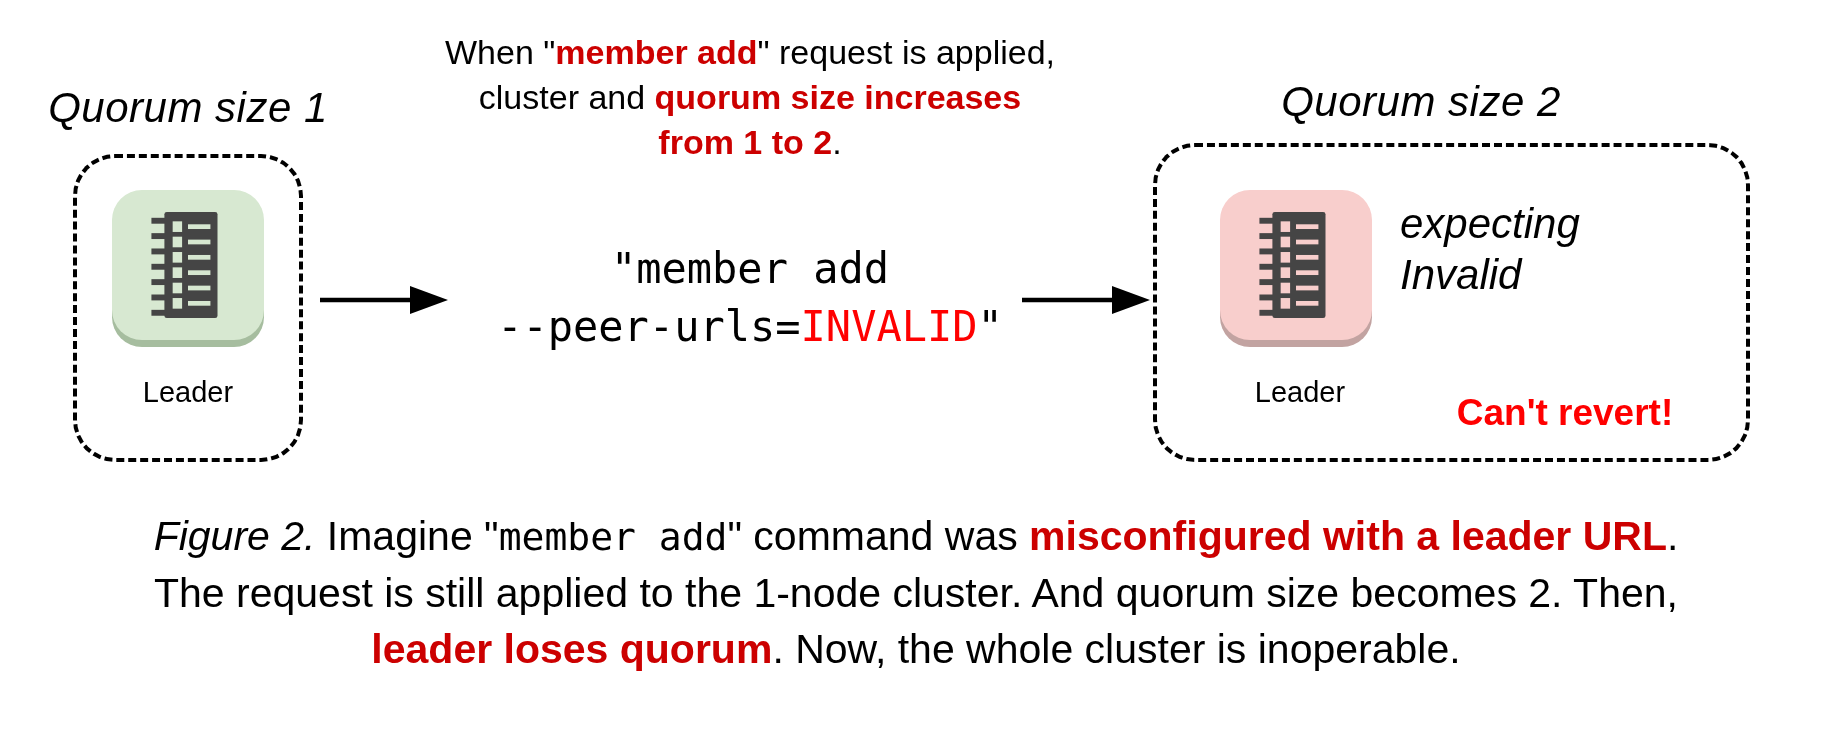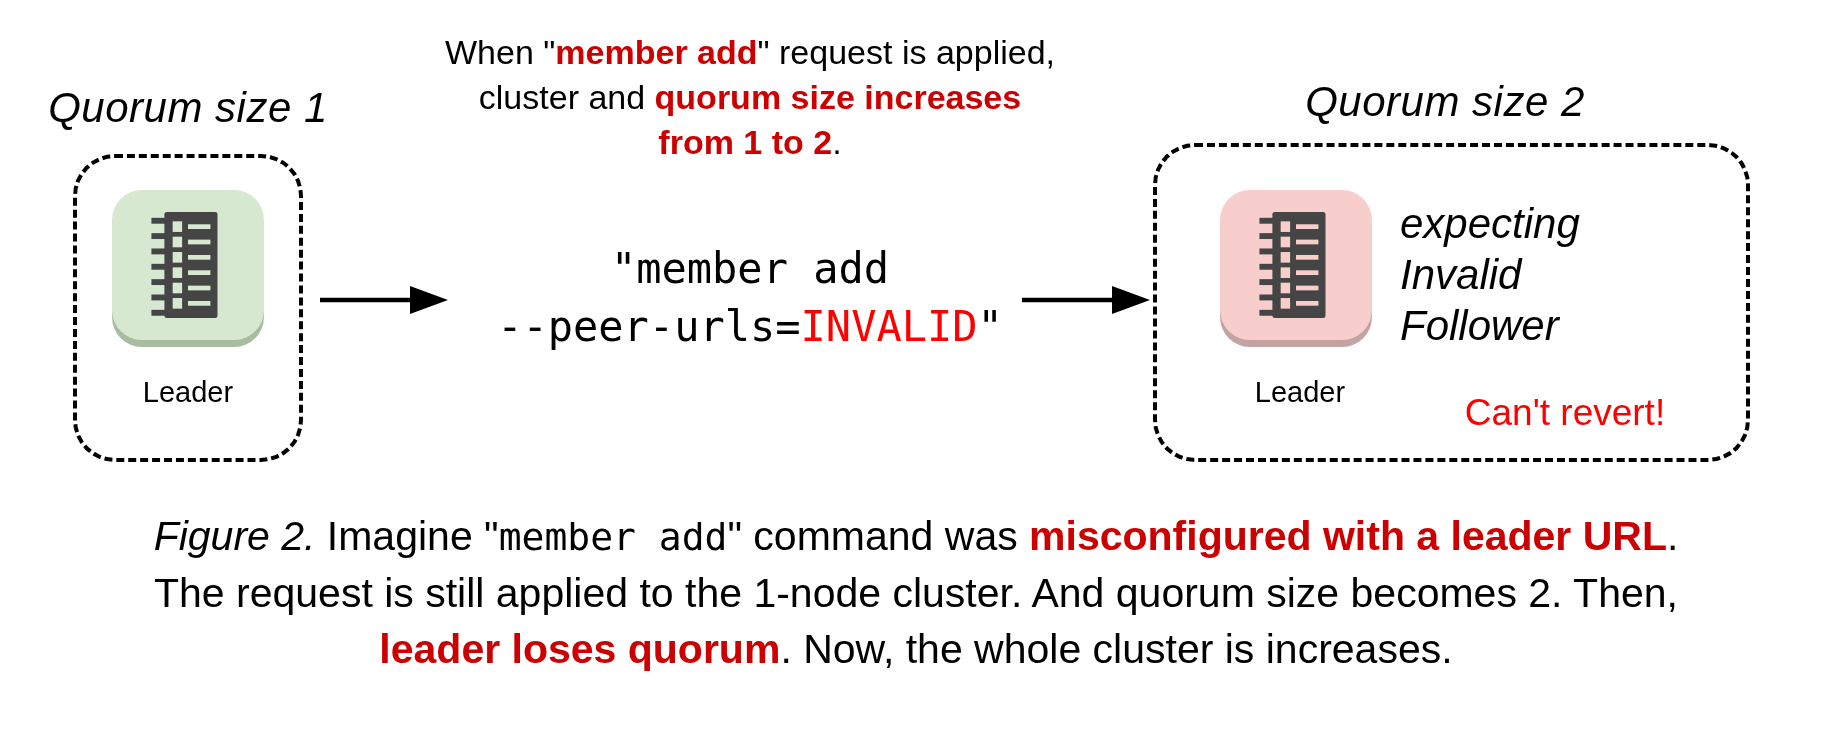--- a/index.html
+++ b/index.html
@@ -15,21 +15,21 @@
   .abs { position: absolute; }
 
   
   .cluster-title {
     font-size: 42px;
     text-align: center;
     letter-spacing: 0.5px;
     font-style: italic;
   }
   .title-left  { left: 38px;   top: 84px;  width: 300px; }
-  .title-right { left: 1145px; top: 78px;  width: 600px; }
+  .title-right { left: 1121px; top: 78px;  width: 600px; }
 
   
   .cluster-box {
     border: 4px dashed #000;
     border-radius: 42px;
     box-sizing: border-box;
   }
   .box-left  { left: 73px;   top: 154px; width: 230px; height: 308px; }
   .box-right { left: 1153px; top: 143px; width: 597px; height: 319px; }
 
@@ -85,21 +85,21 @@
 
   
   .expecting {
     left: 1400px; top: 198px; width: 330px;
     font-style: italic;
     font-size: 42px; line-height: 51px;
     text-align: left;
   }
   .cant-revert {
     left: 1400px; top: 392px; width: 330px;
-    font-size: 37px; font-weight: normal;
+    font-size: 37px; font-weight: bold;
     color: var(--red-bright);
     text-align: center;
   }
 
   
   .caption {
     left: 0; top: 508px; width: 1832px;
     font-size: 41px; line-height: 56px;
     text-align: center;
   }
@@ -201,24 +201,23 @@
           <rect x="50" y="80.5" width="19" height="4"></rect>
       </g>
     </svg>
   </div>
 
   <div class="abs node-label label-right">Leader</div>
 
   <div class="abs expecting">
     <span>expecting</span><br>
     <span>Invalid</span><br>
-    <span>Follower</span>
   </div>
 
   <div class="abs cant-revert">Can't revert!</div>
 
   <div class="abs caption">
     <span class="fig">Figure 2.</span><span> Imagine "</span><span class="mono">member add</span><span>" command was </span><span class="rb">misconfigured with a leader URL</span><span>.</span><br>
     <span>The request is still applied to the 1-node cluster. And quorum size becomes 2. Then,</span><br>
-    <span class="rb">leader loses quorum</span><span>. Now, the whole cluster is increases.</span>
+    <span class="rb">leader loses quorum</span><span>. Now, the whole cluster is inoperable.</span>
   </div>
 
 </div>
 
 </body></html>

